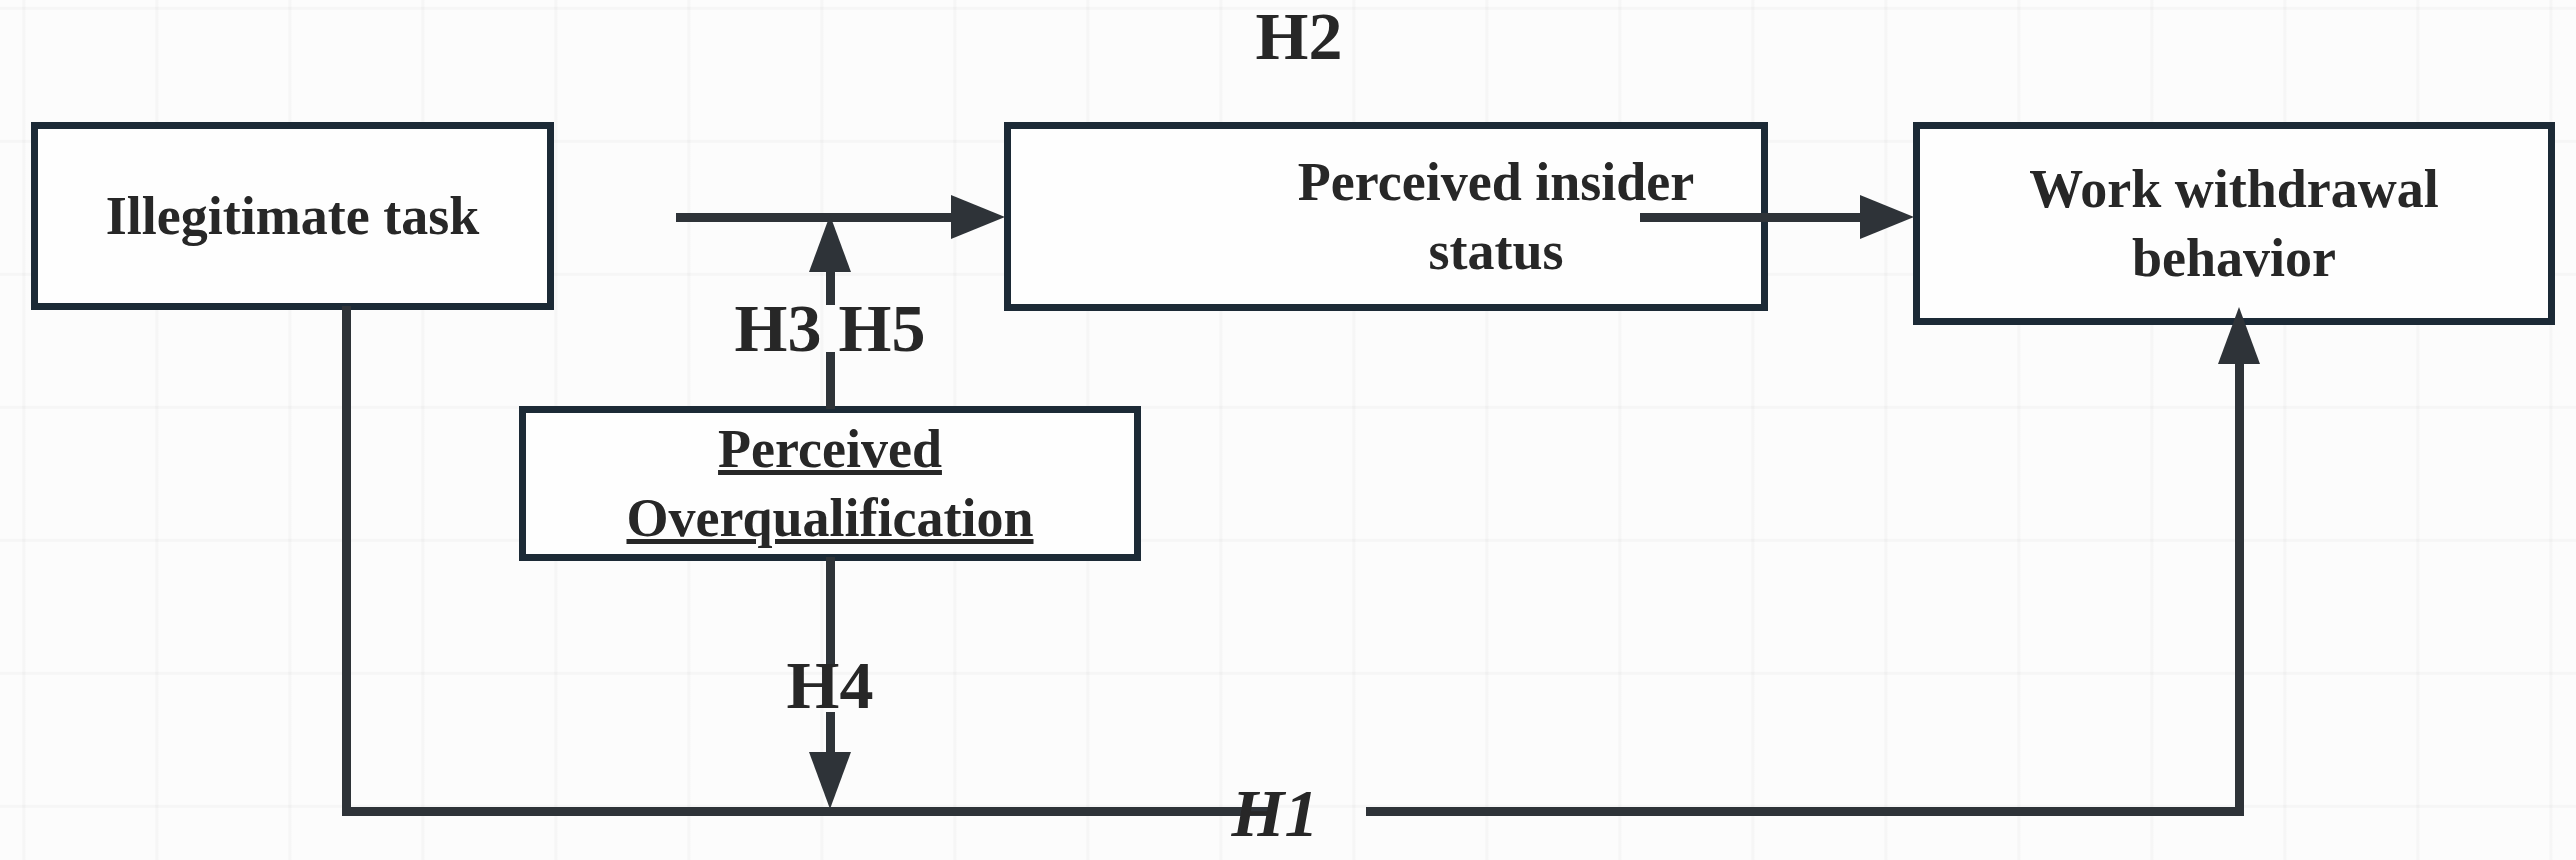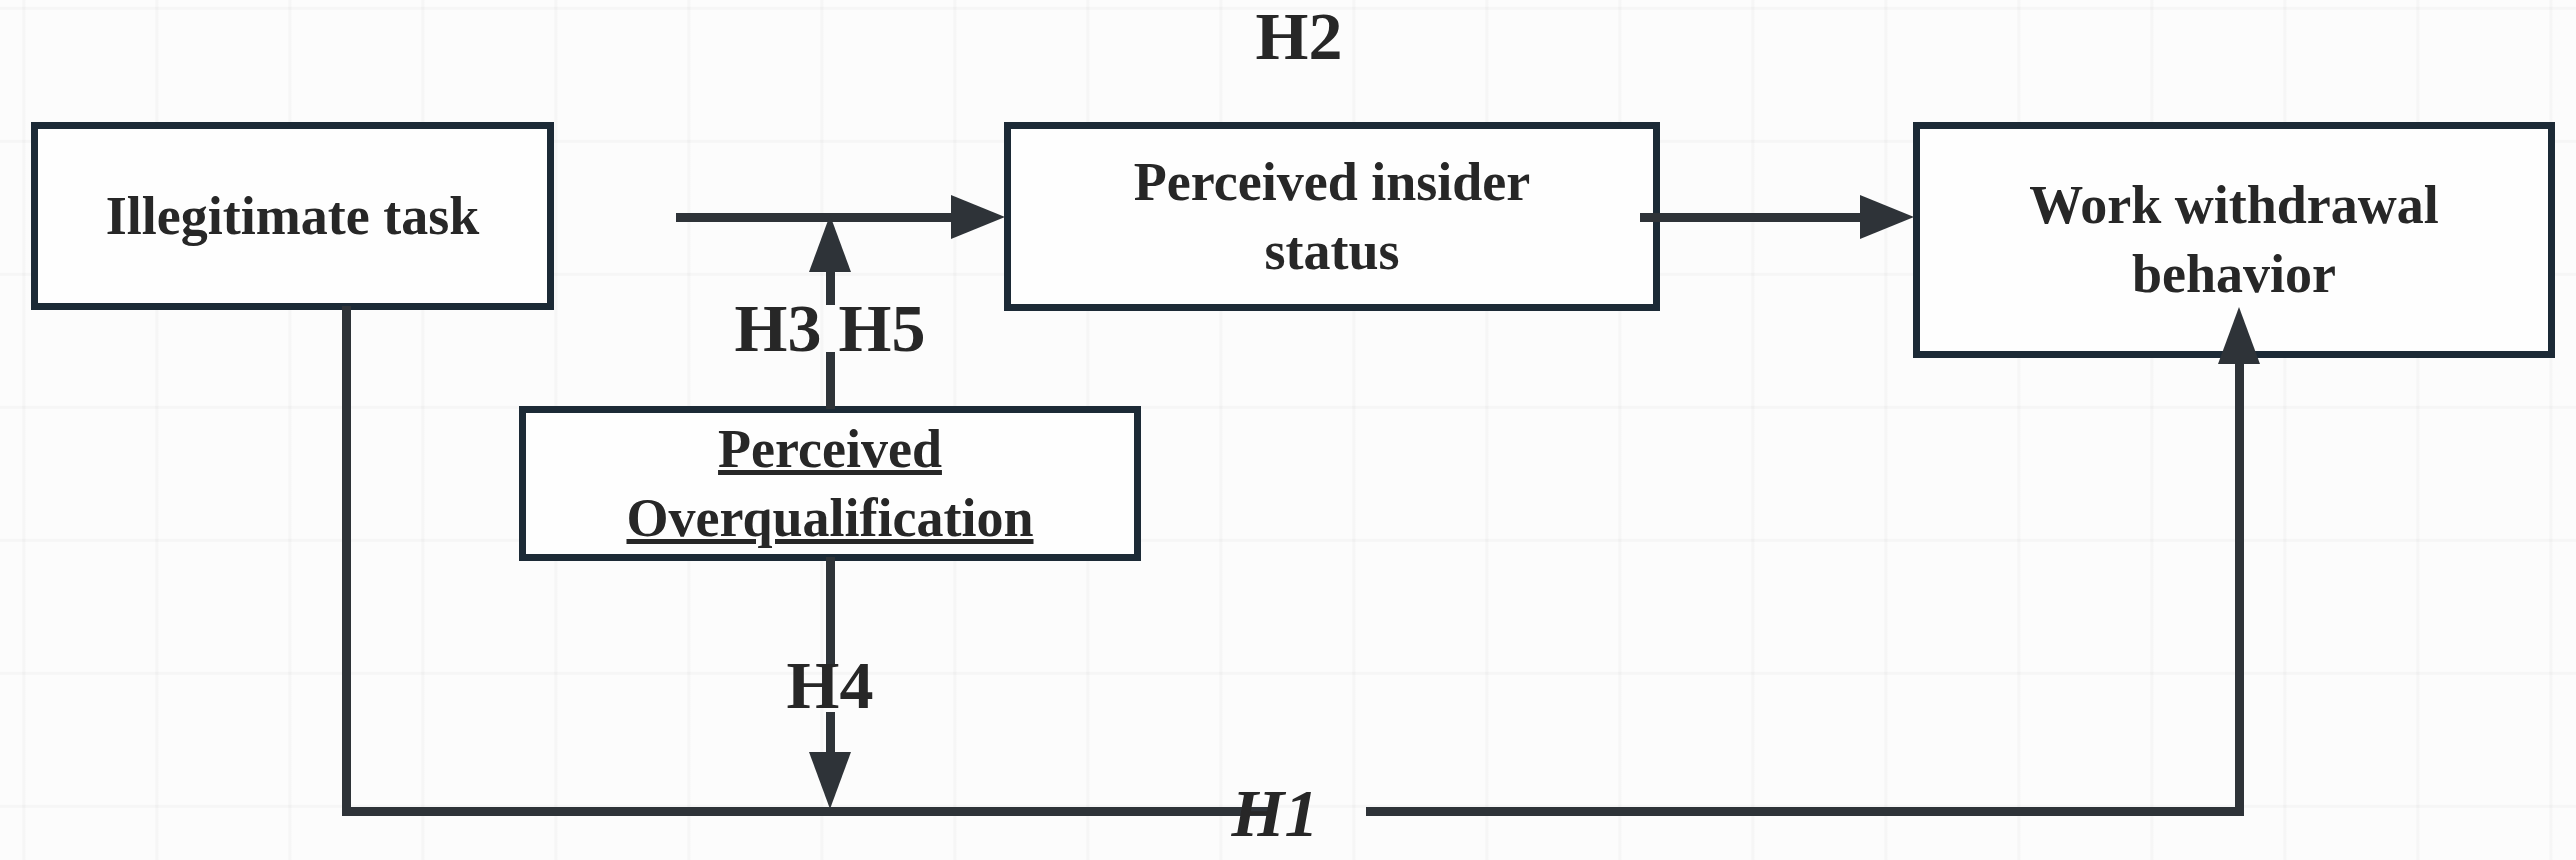--- a/index.html
+++ b/index.html
@@ -37,22 +37,22 @@
     justify-content: center;
     text-align: center;
     font-weight: bold;
     font-size: 54px;
     line-height: 69px;
     color: var(--text);
   }
   .node .lbl { display: inline-block; }
 
   #node-illegitimate-task        { left: 31px;   top: 122px; width: 523px; height: 188px; }
-  #node-perceived-insider-status { left: 1004px; top: 122px; width: 656px; height: 189px; }
-  #node-work-withdrawal-behavior { left: 1913px; top: 122px; width: 642px; height: 236px; }
+  #node-perceived-insider-status { left: 1004px; top: 122px; width: 764px; height: 189px; justify-content: flex-end; }
+  #node-work-withdrawal-behavior { left: 1913px; top: 122px; width: 642px; height: 203px; }
   #node-perceived-overqualification { left: 519px; top: 406px; width: 622px; height: 155px; text-decoration: underline; }
 
   #node-perceived-insider-status .lbl    { max-width: 530px; }
   #node-work-withdrawal-behavior .lbl    { max-width: 482px; }
   #node-perceived-overqualification .lbl { max-width: 530px; }
 
   .line { position: absolute; background: var(--line); }
 
   
   #seg-it-pis      { left: 676px;  top: 213px; width: 285px; height: 8.8px; }

